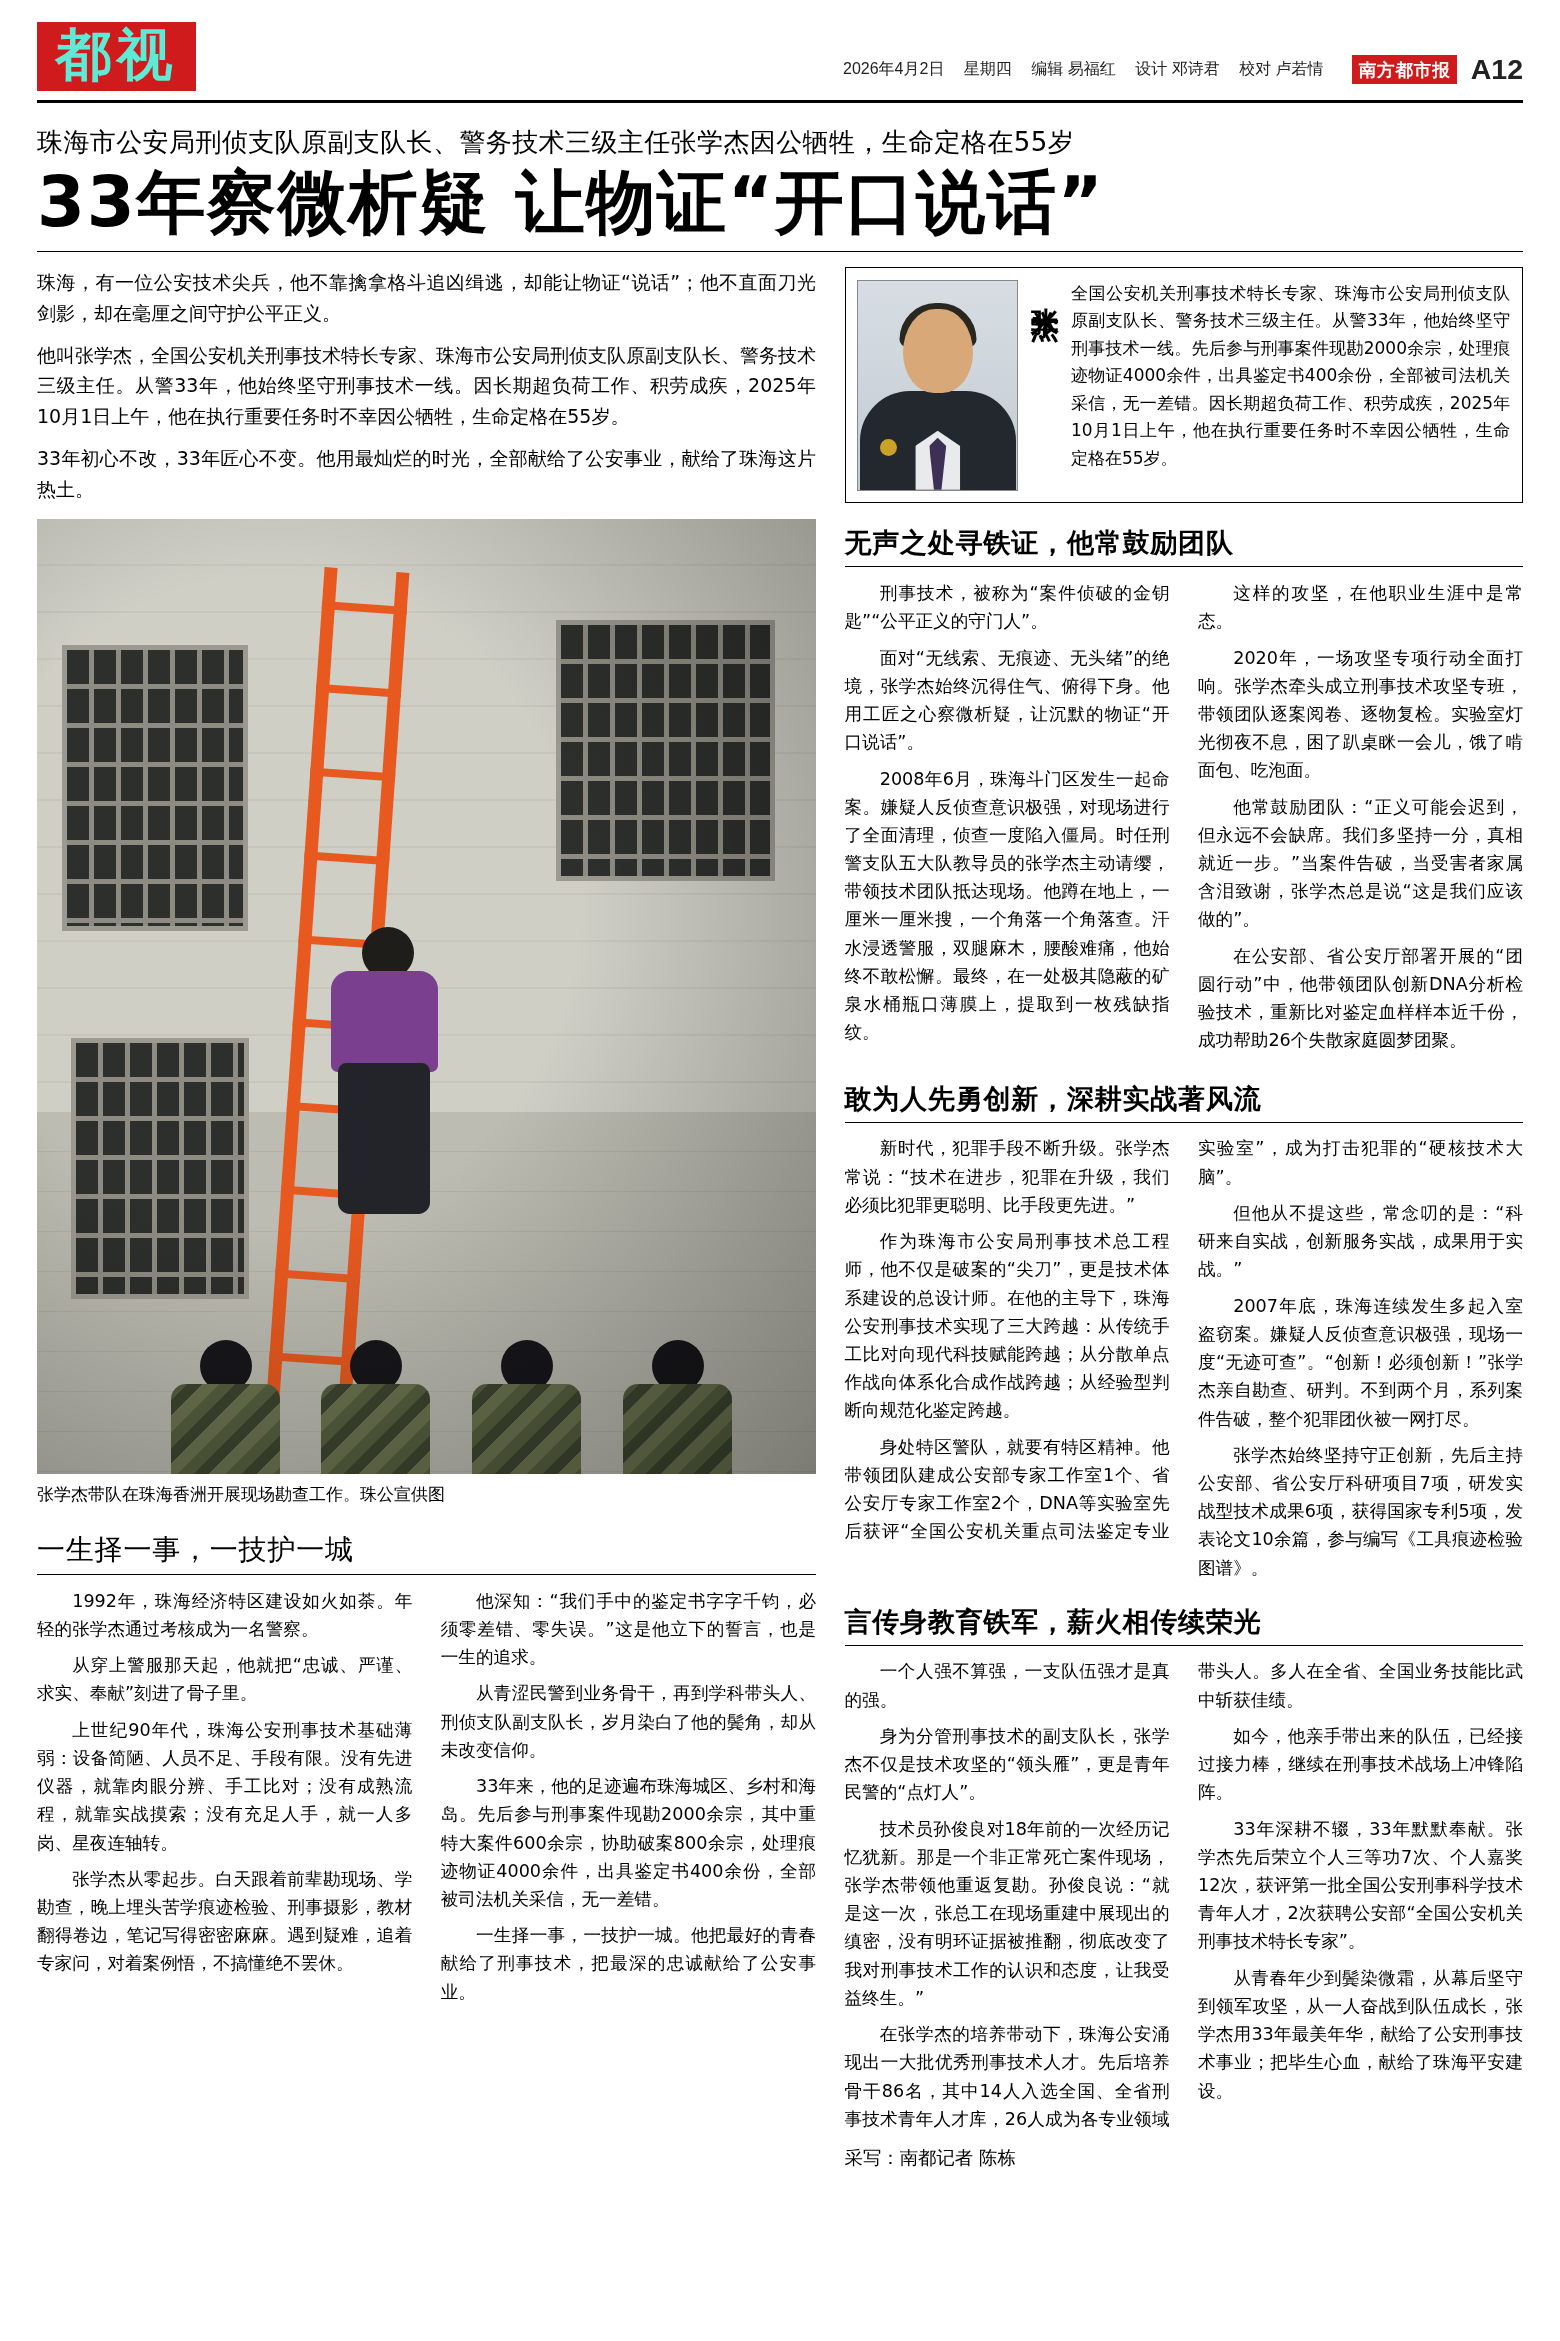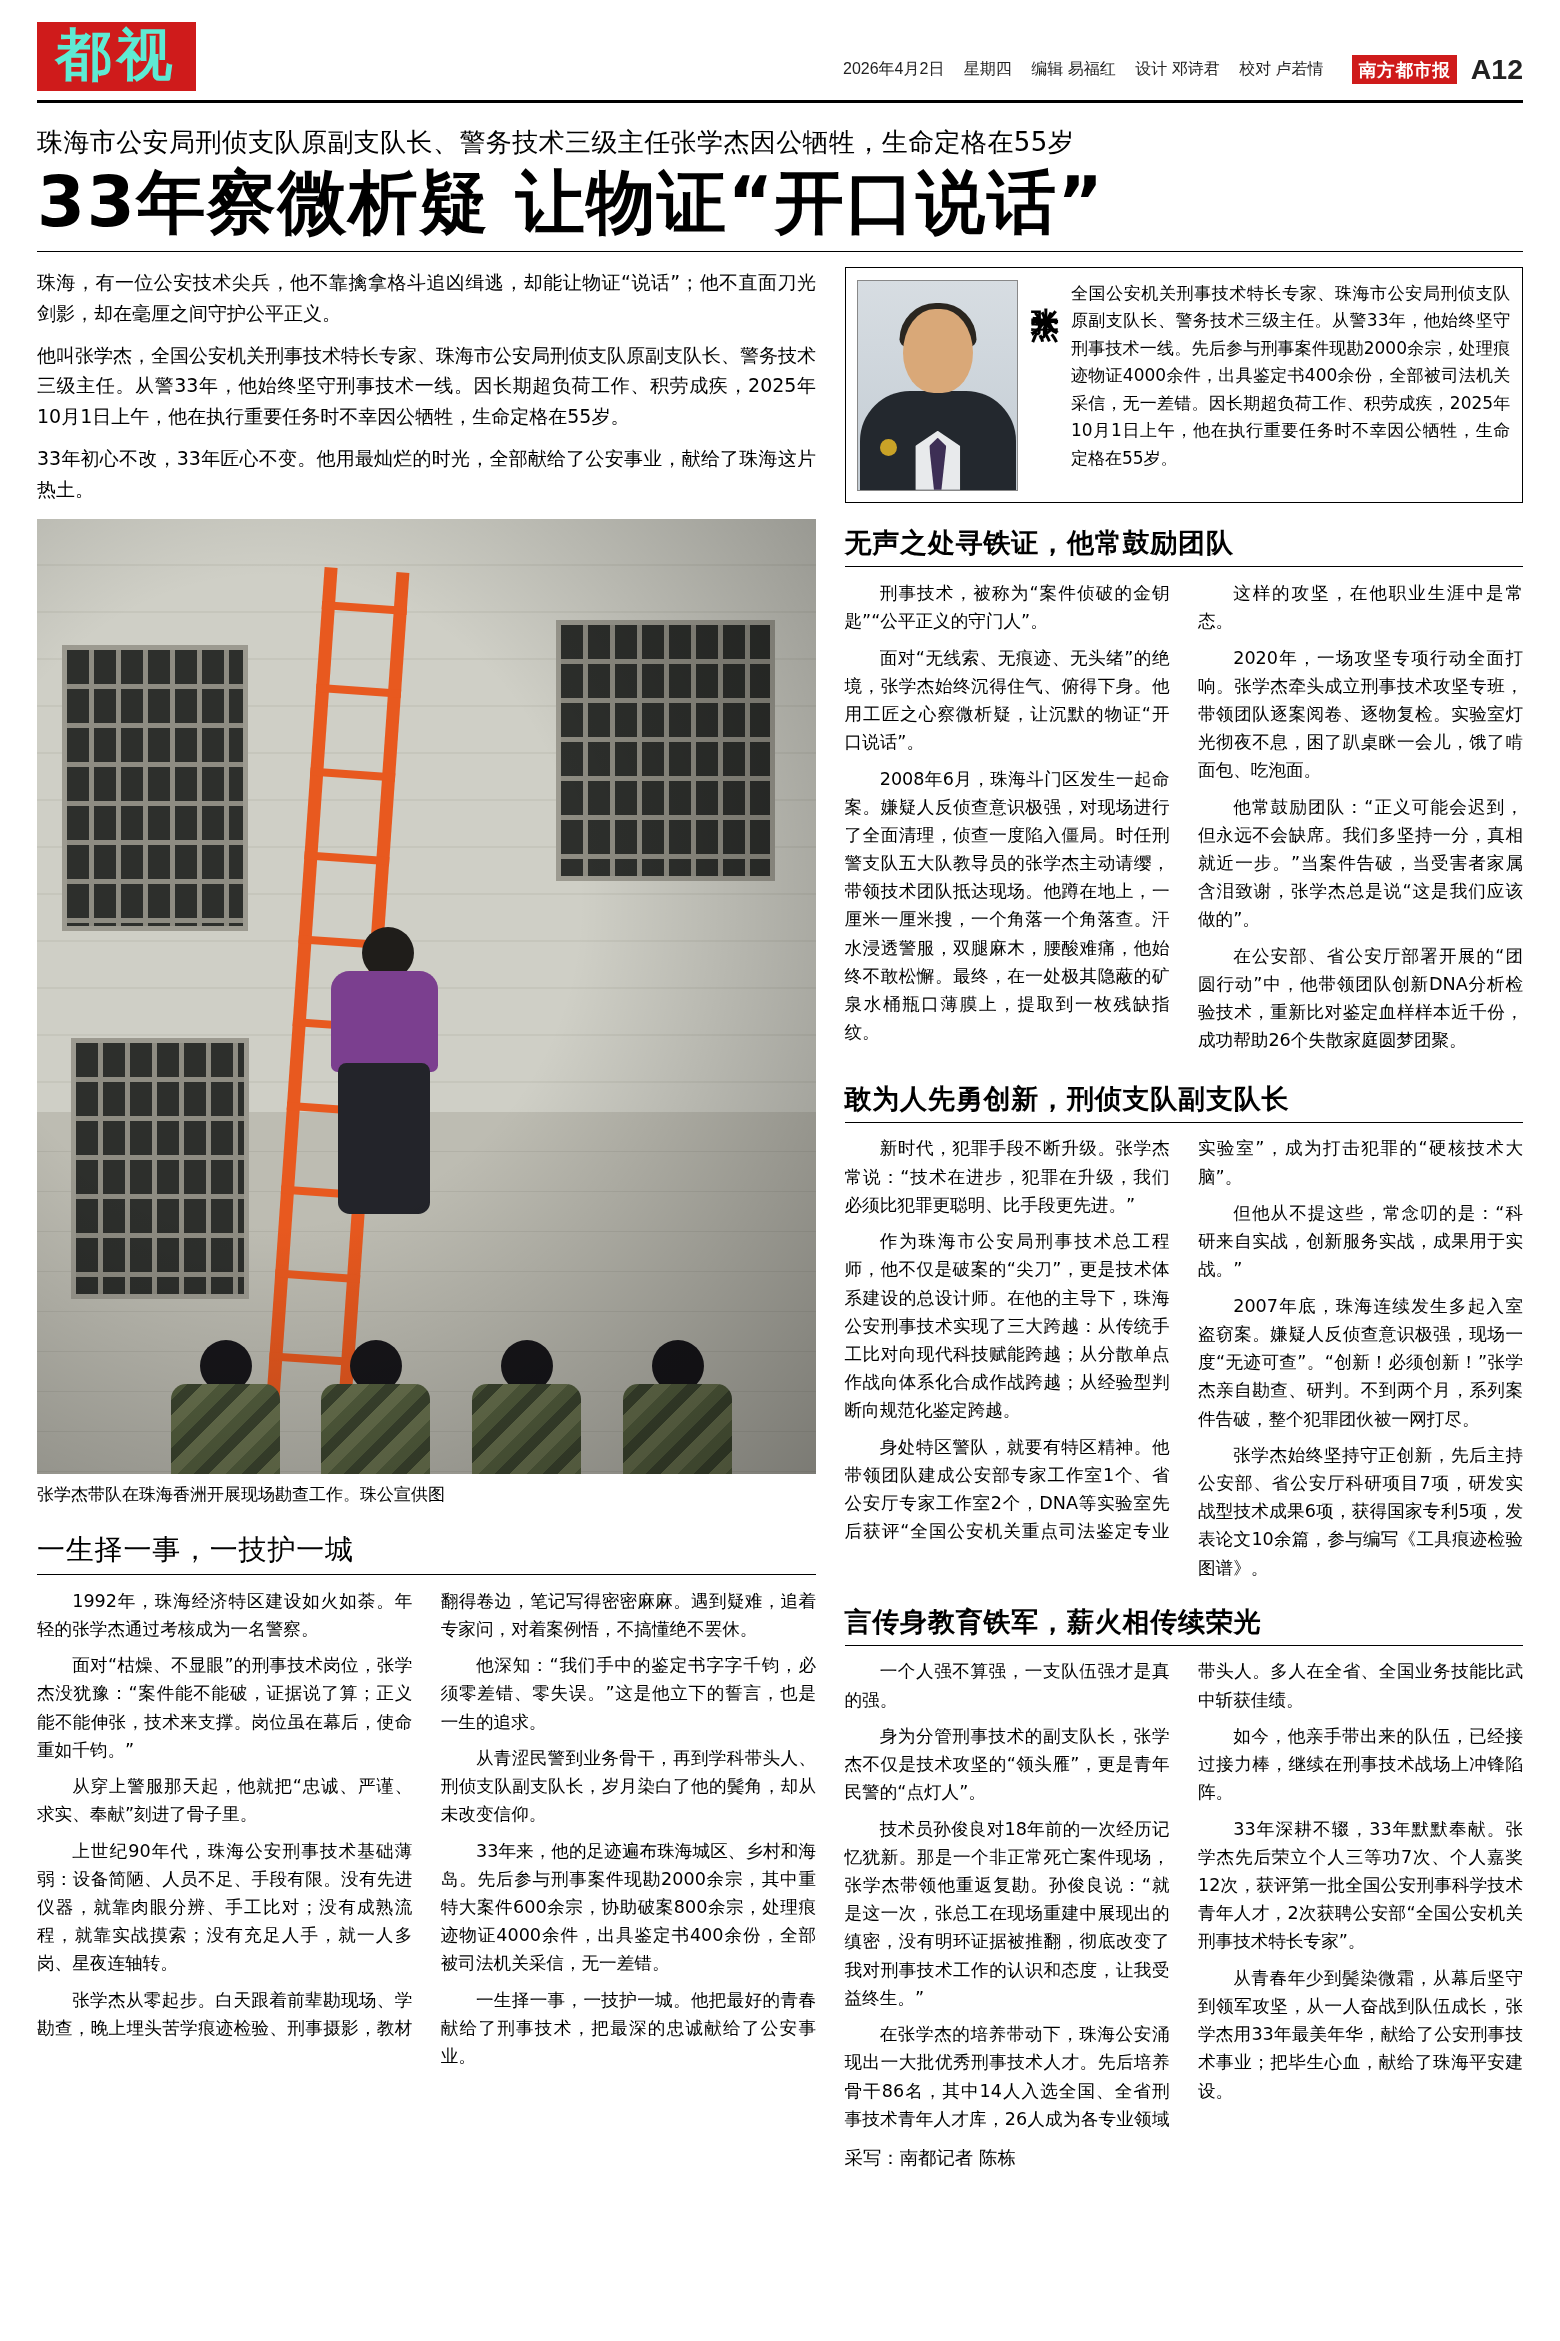--- a/index.html
+++ b/index.html
@@ -170,21 +170,20 @@
           </div>
           <div class="ph-shadow"></div>
         </div>
         <div class="caption">张学杰带队在珠海香洲开展现场勘查工作。珠公宣供图</div>
       </div>
 
       <div class="sub-head">一生择一事，一技护一城</div>
       <div class="sub-rule"></div>
       <div class="twocol-text">
         <p>1992年，珠海经济特区建设如火如荼。年轻的张学杰通过考核成为一名警察。</p>
-        <p>面对“枯燥、不显眼”的刑事技术岗位，张学杰没犹豫：“案件能不能破，证据说了算；正义能不能伸张，技术来支撑。岗位虽在幕后，使命重如千钧。”</p>
         <p>从穿上警服那天起，他就把“忠诚、严谨、求实、奉献”刻进了骨子里。</p>
         <p>上世纪90年代，珠海公安刑事技术基础薄弱：设备简陋、人员不足、手段有限。没有先进仪器，就靠肉眼分辨、手工比对；没有成熟流程，就靠实战摸索；没有充足人手，就一人多岗、星夜连轴转。</p>
         <p>张学杰从零起步。白天跟着前辈勘现场、学勘查，晚上埋头苦学痕迹检验、刑事摄影，教材翻得卷边，笔记写得密密麻麻。遇到疑难，追着专家问，对着案例悟，不搞懂绝不罢休。</p>
         <p>他深知：“我们手中的鉴定书字字千钧，必须零差错、零失误。”这是他立下的誓言，也是一生的追求。</p>
         <p>从青涩民警到业务骨干，再到学科带头人、刑侦支队副支队长，岁月染白了他的鬓角，却从未改变信仰。</p>
         <p>33年来，他的足迹遍布珠海城区、乡村和海岛。先后参与刑事案件现勘2000余宗，其中重特大案件600余宗，协助破案800余宗，处理痕迹物证4000余件，出具鉴定书400余份，全部被司法机关采信，无一差错。</p>
         <p>一生择一事，一技护一城。他把最好的青春献给了刑事技术，把最深的忠诚献给了公安事业。</p>
         <p></p>
       </div>
     </div>
@@ -210,21 +209,21 @@
       <div class="twocol-text">
         <p>刑事技术，被称为“案件侦破的金钥匙”“公平正义的守门人”。</p>
         <p>面对“无线索、无痕迹、无头绪”的绝境，张学杰始终沉得住气、俯得下身。他用工匠之心察微析疑，让沉默的物证“开口说话”。</p>
         <p>2008年6月，珠海斗门区发生一起命案。嫌疑人反侦查意识极强，对现场进行了全面清理，侦查一度陷入僵局。时任刑警支队五大队教导员的张学杰主动请缨，带领技术团队抵达现场。他蹲在地上，一厘米一厘米搜，一个角落一个角落查。汗水浸透警服，双腿麻木，腰酸难痛，他始终不敢松懈。最终，在一处极其隐蔽的矿泉水桶瓶口薄膜上，提取到一枚残缺指纹。</p>
         <p>这样的攻坚，在他职业生涯中是常态。</p>
         <p>2020年，一场攻坚专项行动全面打响。张学杰牵头成立刑事技术攻坚专班，带领团队逐案阅卷、逐物复检。实验室灯光彻夜不息，困了趴桌眯一会儿，饿了啃面包、吃泡面。</p>
         <p>他常鼓励团队：“正义可能会迟到，但永远不会缺席。我们多坚持一分，真相就近一步。”当案件告破，当受害者家属含泪致谢，张学杰总是说“这是我们应该做的”。</p>
         <p>在公安部、省公安厅部署开展的“团圆行动”中，他带领团队创新DNA分析检验技术，重新比对鉴定血样样本近千份，成功帮助26个失散家庭圆梦团聚。</p>
       </div>
 
-      <div class="r-sub-head">敢为人先勇创新，刑侦支队副支队长</div>
+      <div class="r-sub-head">敢为人先勇创新，深耕实战著风流</div>
       <div class="sub-rule"></div>
       <div class="twocol-text">
         <p>新时代，犯罪手段不断升级。张学杰常说：“技术在进步，犯罪在升级，我们必须比犯罪更聪明、比手段更先进。”</p>
         <p>作为珠海市公安局刑事技术总工程师，他不仅是破案的“尖刀”，更是技术体系建设的总设计师。在他的主导下，珠海公安刑事技术实现了三大跨越：从传统手工比对向现代科技赋能跨越；从分散单点作战向体系化合成作战跨越；从经验型判断向规范化鉴定跨越。</p>
         <p>身处特区警队，就要有特区精神。他带领团队建成公安部专家工作室1个、省公安厅专家工作室2个，DNA等实验室先后获评“全国公安机关重点司法鉴定专业实验室”，成为打击犯罪的“硬核技术大脑”。</p>
         <p>但他从不提这些，常念叨的是：“科研来自实战，创新服务实战，成果用于实战。”</p>
         <p>2007年底，珠海连续发生多起入室盗窃案。嫌疑人反侦查意识极强，现场一度“无迹可查”。“创新！必须创新！”张学杰亲自勘查、研判。不到两个月，系列案件告破，整个犯罪团伙被一网打尽。</p>
         <p>张学杰始终坚持守正创新，先后主持公安部、省公安厅科研项目7项，研发实战型技术成果6项，获得国家专利5项，发表论文10余篇，参与编写《工具痕迹检验图谱》。</p>
       </div>
 

